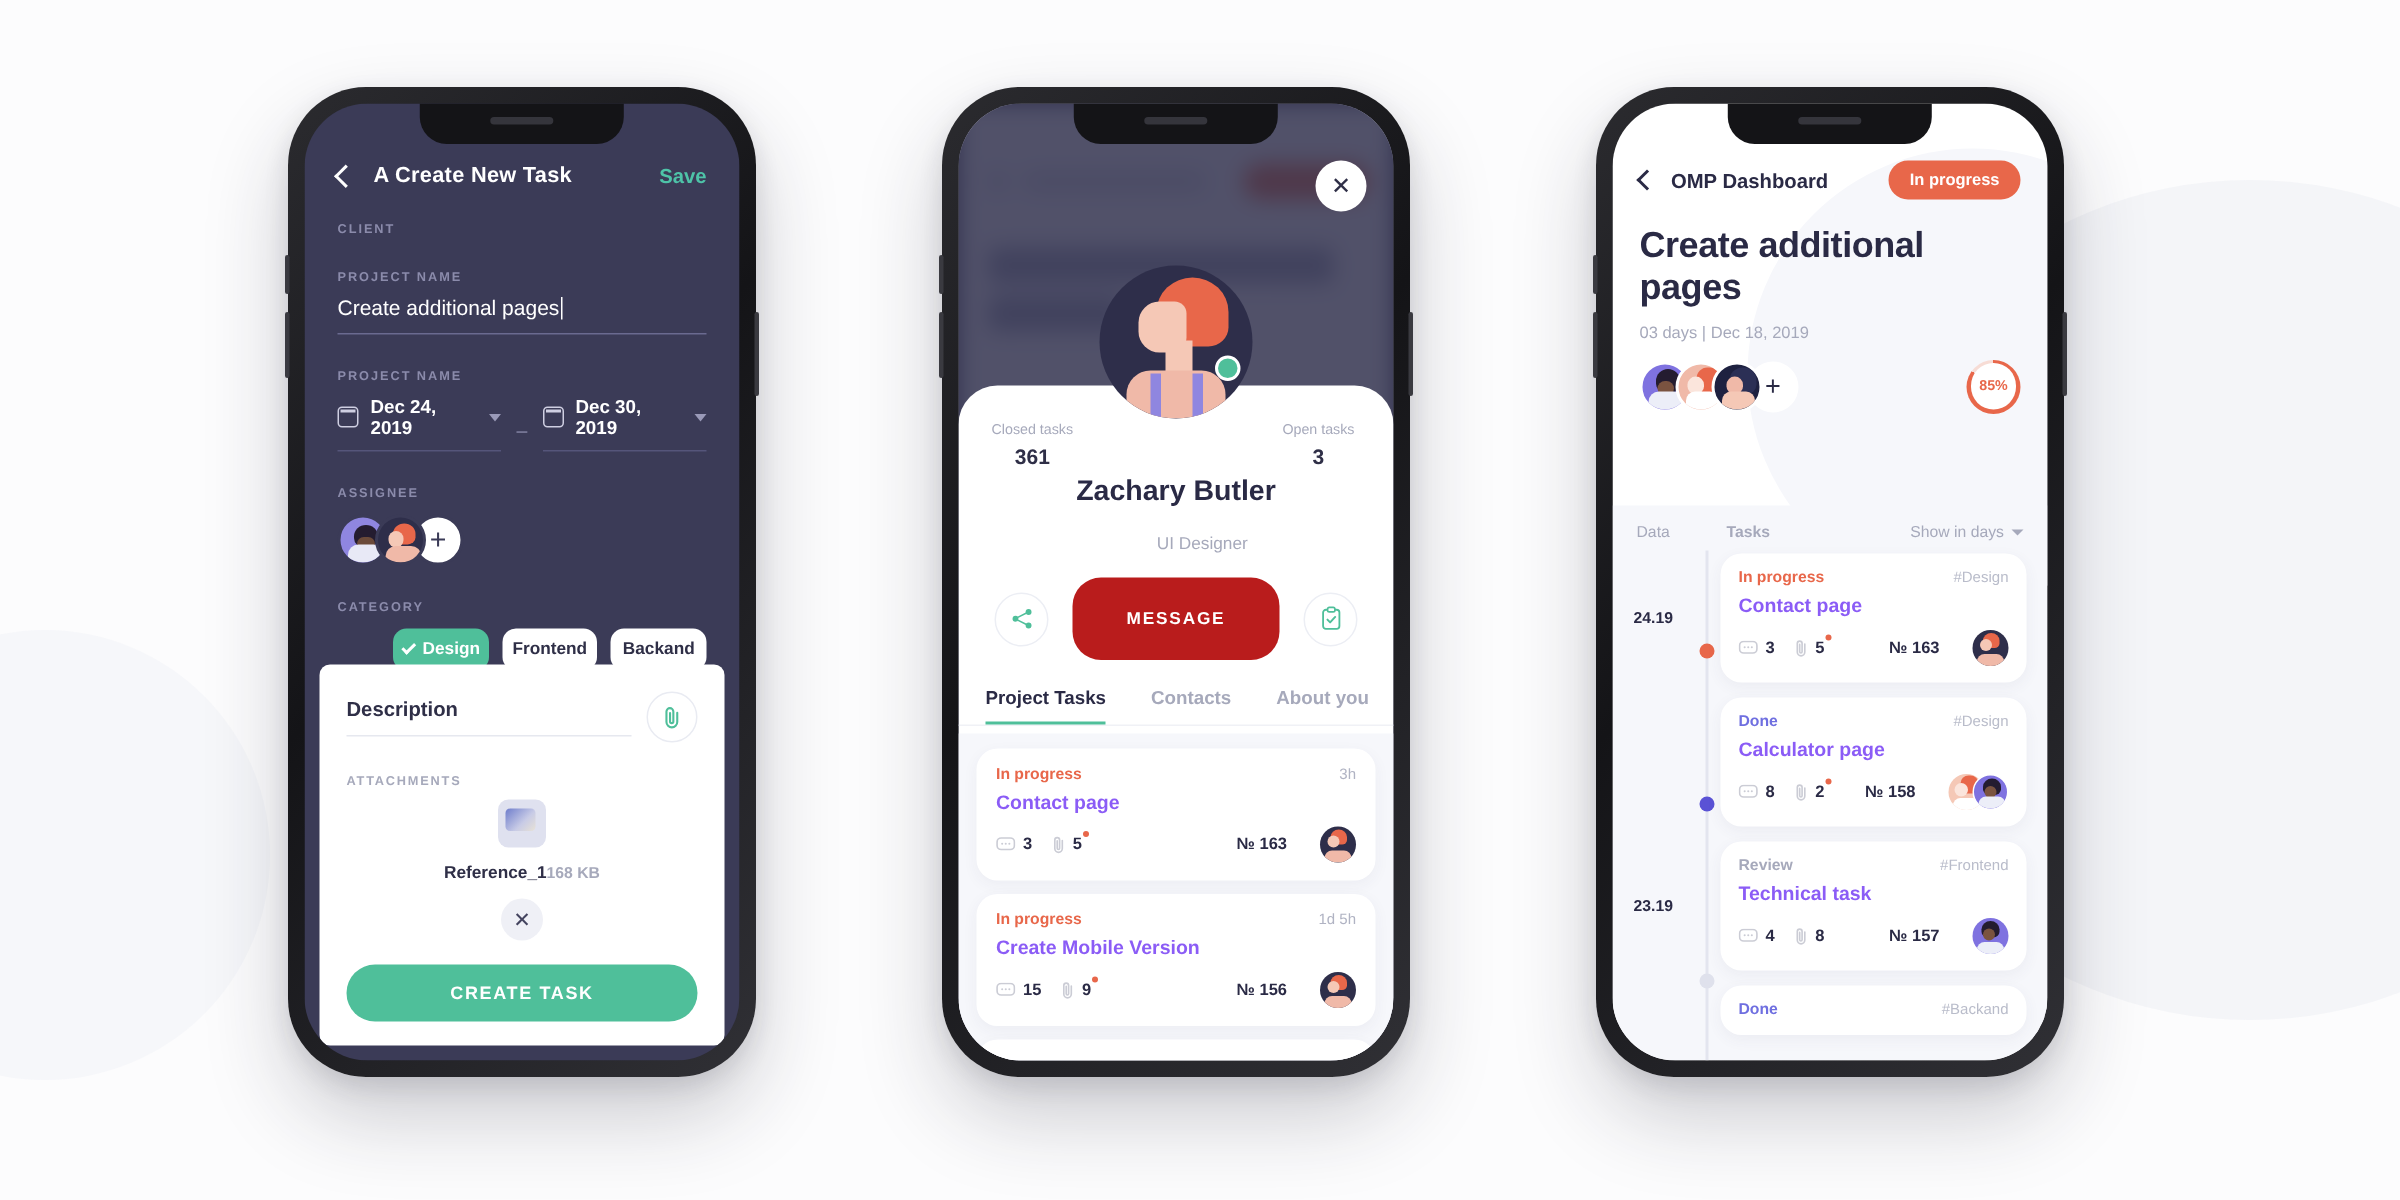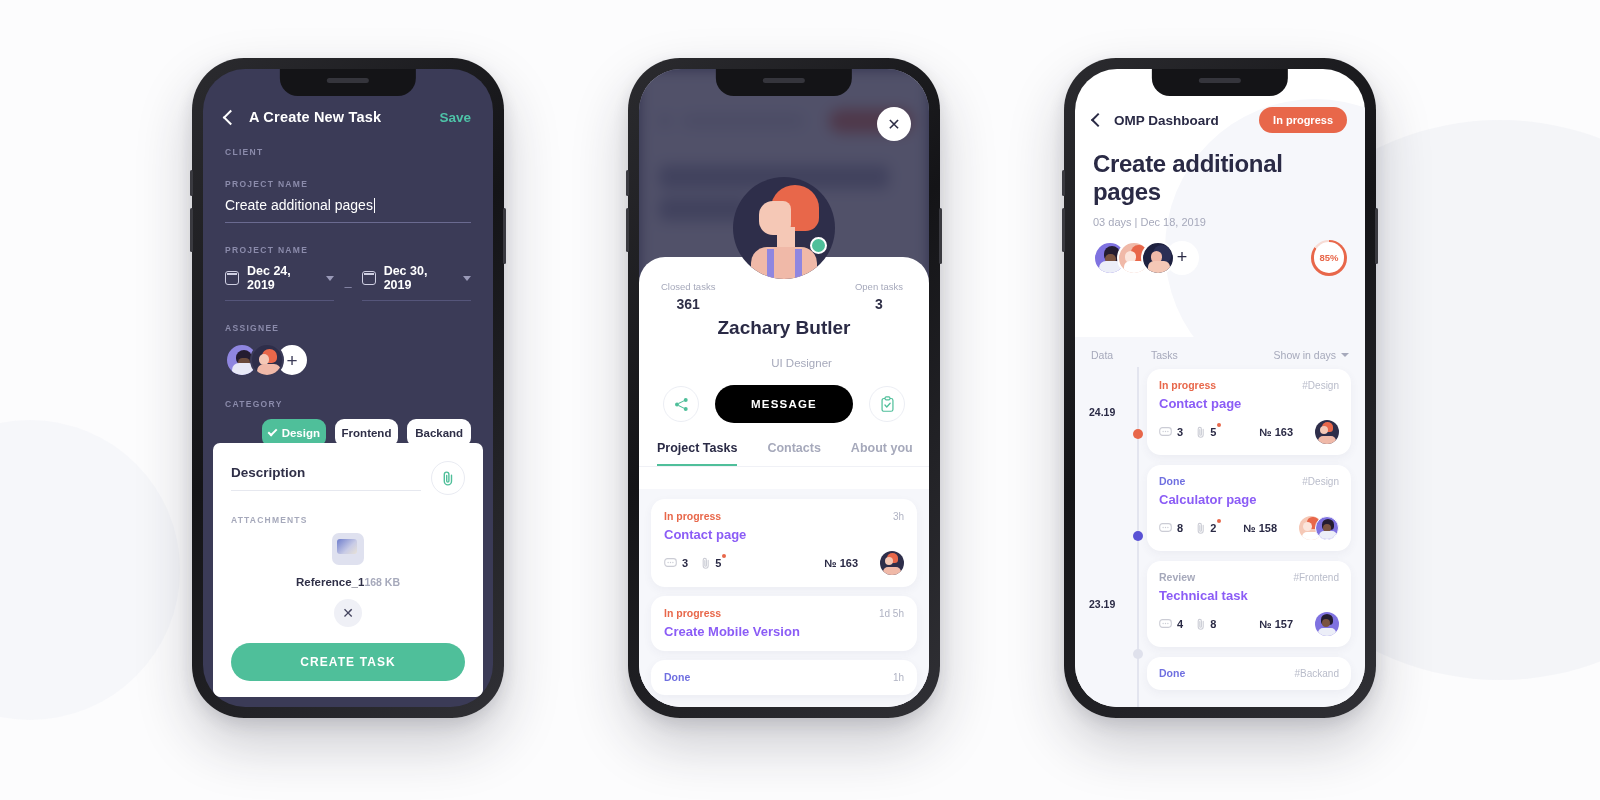--- a/index.html
+++ b/index.html
@@ -119,21 +119,21 @@
   .online{position:absolute;right:6px;bottom:10px;width:17px;height:17px;border-radius:50%;background:#4fbf9a;
     border:2.5px solid #fff;z-index:12;}
   .stat{position:absolute;top:24px;text-align:center;}
   .stat.l{left:22px;} .stat.r{right:26px;}
   .stat-k{font-size:9.5px;color:#a6a9bb;font-weight:500;}
   .stat-v{font-size:14px;color:#2f2f47;font-weight:700;margin-top:4px;}
   .p2-name{text-align:center;margin-top:60px;font-size:19px;font-weight:700;color:#2a2a45;}
   .p2-role{text-align:center;font-size:11.5px;color:#a6a9bb;margin-top:18px;padding-left:35px;}
   .p2-actions{display:flex;align-items:center;justify-content:center;gap:16px;margin-top:16px;}
   .circ-btn{width:36px;height:36px;border-radius:50%;border:1px solid #eceef4;display:flex;align-items:center;justify-content:center;}
-  .msg-btn{width:138px;height:38px;border-radius:19px;background:#000000;color:#fff;font-size:11.5px;font-weight:700;
+  .msg-btn{width:138px;height:55px;border-radius:19px;background:#b91c1c;color:#fff;font-size:11.5px;font-weight:700;
     letter-spacing:1.2px;display:flex;align-items:center;justify-content:center;}
   .p2-tabs{display:flex;gap:30px;padding:0 18px;margin-top:18px;border-bottom:1px solid #f0f1f6;}
   .p2-tab{font-size:12.5px;color:#a6a9bb;font-weight:600;padding-bottom:9px;white-space:nowrap;}
   .p2-tab.on{color:#2a2a45;font-weight:700;border-bottom:2.5px solid #4fbf9a;}
   .p2-list{position:absolute;left:0;right:0;top:232px;bottom:0;background:#f6f7fb;padding:10px 12px;overflow:hidden;}
   .t-card{background:#fff;border-radius:14px;padding:11px 13px 12px;margin-bottom:9px;box-shadow:0 3px 10px rgba(60,60,100,.05);}
   .t-top{display:flex;align-items:center;}
   .t-status{font-size:10.5px;font-weight:600;}
   .st-prog{color:#e8674a;} .st-done{color:#6f6fe0;} .st-review{color:#a6a9bb;}
   .t-time{margin-left:auto;font-size:10px;color:#b0b3c3;font-weight:500;}
@@ -164,21 +164,21 @@
     margin-left:-10px;color:#2a2a45;font-size:18px;flex:none;}
   .ring{margin-left:auto;width:36px;height:36px;border-radius:50%;display:flex;align-items:center;justify-content:center;
     font-size:9.5px;font-weight:700;color:#e8674a;
     background: conic-gradient(#e8674a 0% 85%, #f7dcd5 85% 100%);position:relative;}
   .ring::before{content:"";position:absolute;inset:2.6px;border-radius:50%;background:#fff;}
   .ring span{position:relative;z-index:2;}
 
   .p3-board{position:absolute;left:0;right:0;top:268px;bottom:0;background:#f6f7fb;}
   .p3-cols{display:flex;align-items:center;padding:12px 16px 4px;}
   .col-data{font-size:10.5px;color:#a6a9bb;width:44px;font-weight:500;}
-  .col-tasks{font-size:10.5px;color:#a6a9bb;font-weight:400;margin-left:16px;text-align:center;}
+  .col-tasks{font-size:10.5px;color:#a6a9bb;font-weight:700;margin-left:16px;text-align:center;}
   .col-show{margin-left:auto;font-size:10.5px;color:#a6a9bb;font-weight:500;display:flex;align-items:center;gap:5px;}
   .p3-track{position:absolute;left:62px;top:30px;bottom:0;width:2px;background:#e3e5ef;}
   .tl-dot{position:absolute;left:-4px;width:10px;height:10px;border-radius:50%;}
   .p3-rows{position:relative;padding:4px 14px 0 14px;}
   .p3-item{display:flex;align-items:center;margin-bottom:10px;}
   .p3-date{width:42px;font-size:10.5px;font-weight:700;color:#2a2a45;flex:none;}
   .p3-card{flex:1;background:#fff;border-radius:14px;padding:10px 12px 11px;margin-left:16px;box-shadow:0 3px 10px rgba(60,60,100,.06);}
   .tag{margin-left:auto;font-size:10px;color:#b9bcca;font-weight:500;}
 </style>
 </head>
@@ -369,20 +369,44 @@
                 </span>
               </div>
             </div>
 
             <div class="t-card">
               <div class="t-top">
                 <span class="t-status st-prog">In progress</span>
                 <span class="t-time">1d 5h</span>
               </div>
               <div class="t-name">Create Mobile Version</div>
+              <div class="t-bot">
+                <span class="meta">
+                  <svg class="mi" width="13" height="11" viewBox="0 0 14 12">
+                      <rect x="0.7" y="0.7" width="12.6" height="8.4" rx="3" fill="none" stroke="#8d90a3" stroke-width="1.2"></rect>
+                      <circle cx="4.4" cy="4.9" r=".75" fill="#8d90a3"></circle>
+                      <circle cx="7" cy="4.9" r=".75" fill="#8d90a3"></circle>
+                      <circle cx="9.6" cy="4.9" r=".75" fill="#8d90a3"></circle>
+                    </svg>
+                  <span>15</span>
+                </span>
+                <span class="meta">
+                  <svg class="mi" width="8" height="13" viewBox="0 0 8 13">
+                      <path d="M6.2 3.4v5.3a2.5 2.5 0 0 1-5 0V3a1.6 1.6 0 0 1 3.2 0v5.5a.8.8 0 0 1-1.6 0V3.6" fill="none" stroke="#8d90a3" stroke-width="1.1" stroke-linecap="round"></path>
+                    </svg>
+                  <span>9</span>
+                  <i class="dot-red"></i>
+                </span>
+                <span class="t-no">№ 156</span>
+                <span class="t-av" style="background:#2e2e4a;margin-left:8px;">
+                  <i style="position:absolute;left:7px;top:2px;width:11px;height:10px;border-radius:50% 50% 30% 30%;background:#e8674a;"></i>
+                  <i style="position:absolute;left:5px;top:6px;width:8px;height:8px;border-radius:4px;background:#f5c8b6;"></i>
+                  <i style="position:absolute;left:3px;bottom:0;width:18px;height:8px;border-radius:5px 5px 0 0;background:#f0b9a8;"></i>
+                </span>
+              </div>
             </div>
 
             <div class="t-card">
               <div class="t-top">
                 <span class="t-status st-done">Done</span>
                 <span class="t-time">1h</span>
               </div>
 
             </div>
           </div>

